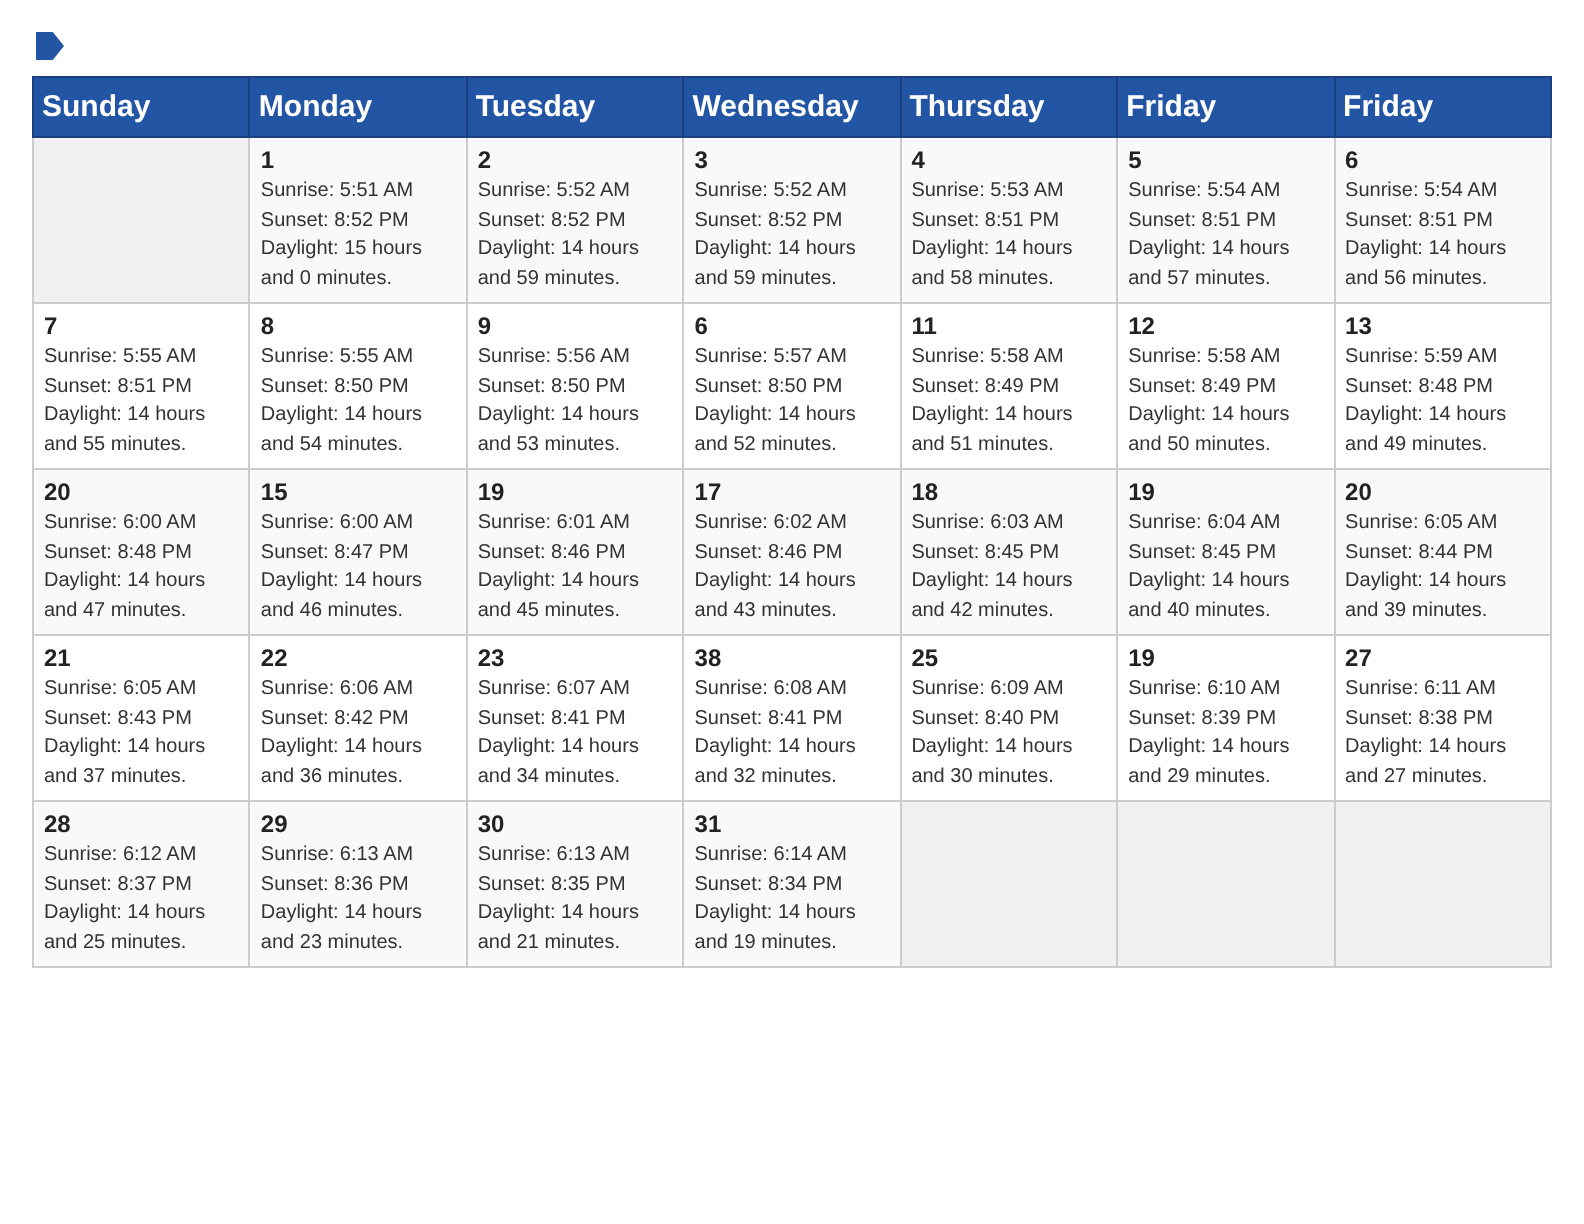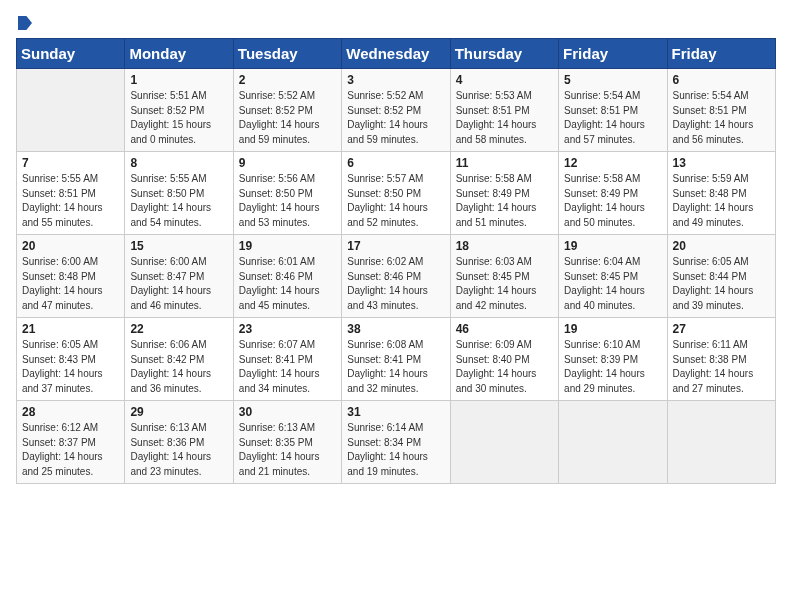--- a/index.html
+++ b/index.html
@@ -228,21 +228,21 @@
         </td>
         <td>
           <span class="day-num">23</span>
           <div class="day-info">Sunrise: 6:07 AM<br>Sunset: 8:41 PM<br>Daylight: 14 hours<br>and 34 minutes.</div>
         </td>
         <td>
           <span class="day-num">38</span>
           <div class="day-info">Sunrise: 6:08 AM<br>Sunset: 8:41 PM<br>Daylight: 14 hours<br>and 32 minutes.</div>
         </td>
         <td>
-          <span class="day-num">46</span>
+          <span class="day-num">25</span>
           <div class="day-info">Sunrise: 6:09 AM<br>Sunset: 8:40 PM<br>Daylight: 14 hours<br>and 30 minutes.</div>
         </td>
         <td>
           <span class="day-num">19</span>
           <div class="day-info">Sunrise: 6:10 AM<br>Sunset: 8:39 PM<br>Daylight: 14 hours<br>and 29 minutes.</div>
         </td>
         <td>
           <span class="day-num">27</span>
           <div class="day-info">Sunrise: 6:11 AM<br>Sunset: 8:38 PM<br>Daylight: 14 hours<br>and 27 minutes.</div>
         </td>

